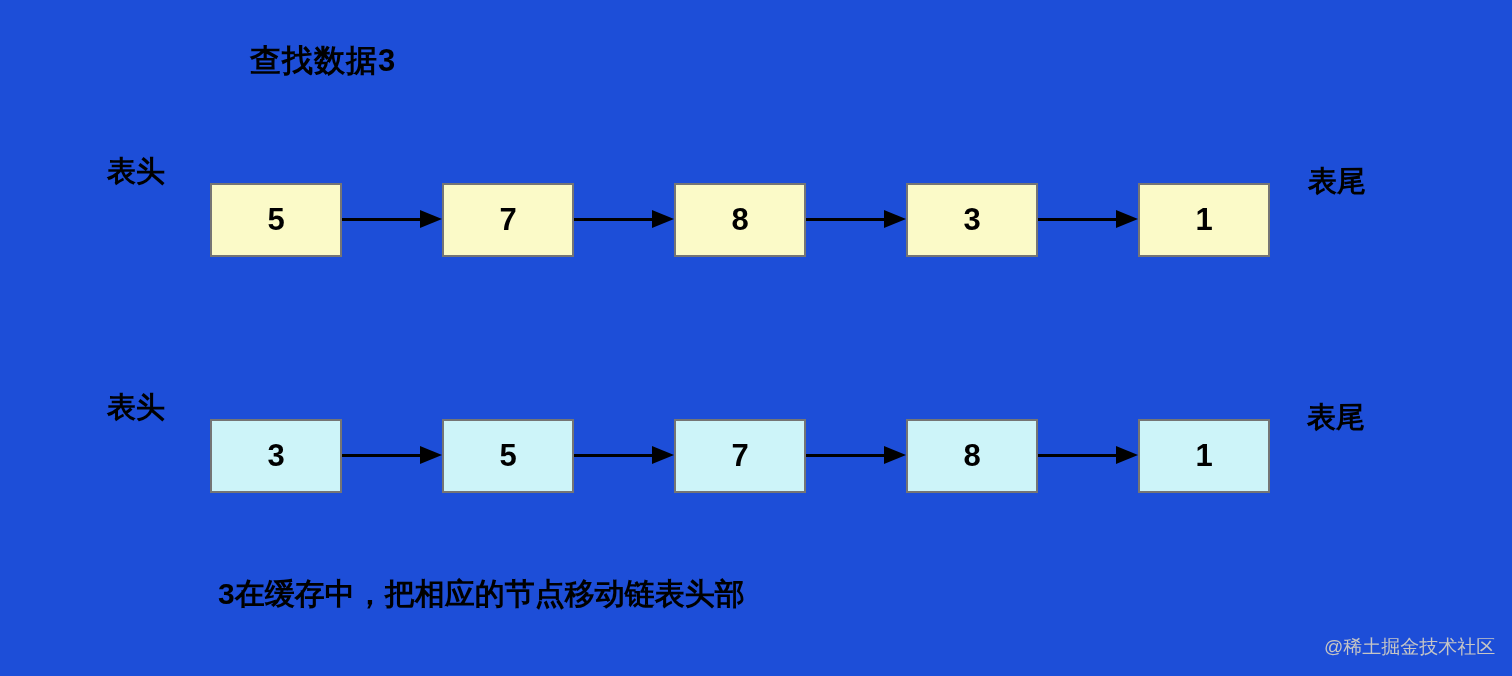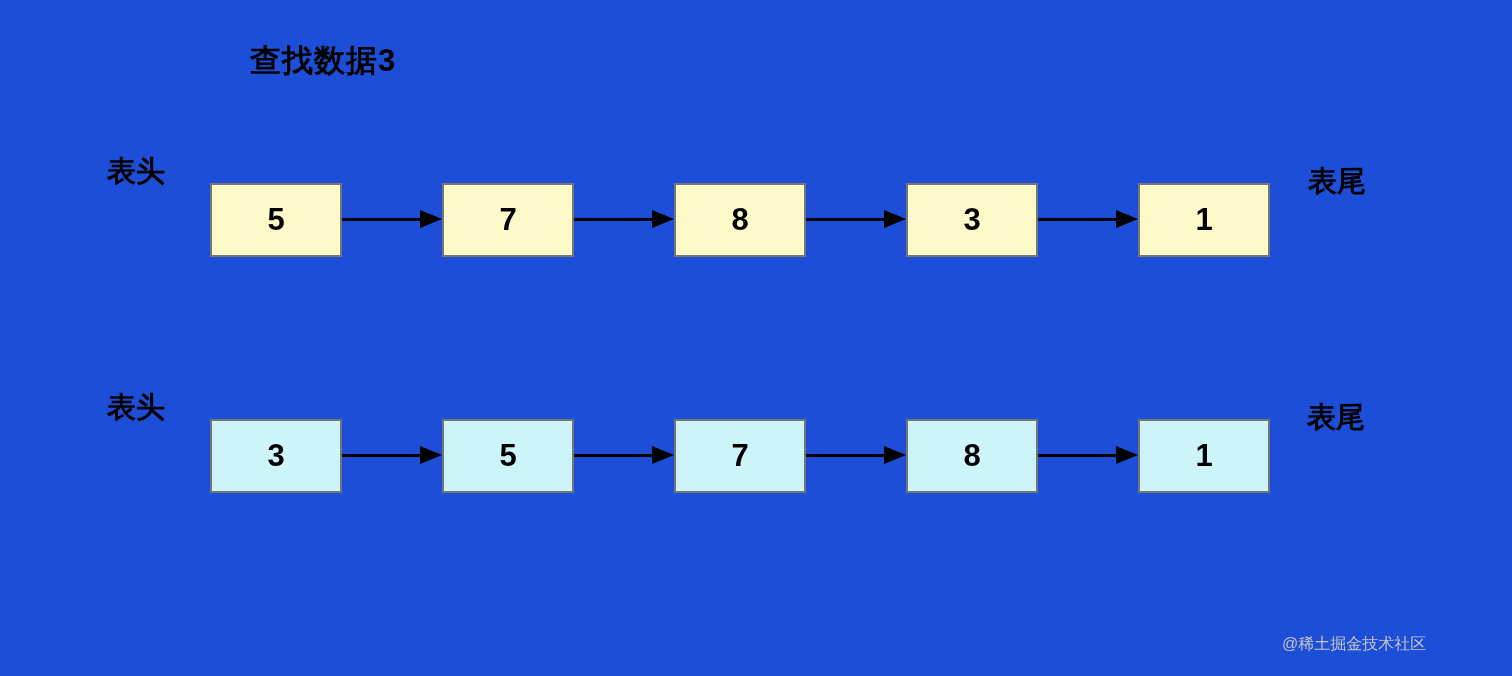--- a/index.html
+++ b/index.html
@@ -90,23 +90,23 @@
     position: absolute;
     left: 218px;
     top: 574px;
     font-size: 30px;
     font-weight: bold;
     color: #000000;
     white-space: nowrap;
   }
   .watermark {
     position: absolute;
-    left: 1282px;
+    left: 1324px;
     top: 634px;
-    font-size: 16px;
+    font-size: 19px;
     color: #c5c5c5;
     white-space: nowrap;
   }
 </style>
 </head>
 <body>
 
 <div class="canvas">
 
   <div class="title">查找数据3</div>
@@ -132,16 +132,17 @@
     <div class="node" style="background: rgb(205, 244, 249);">5</div>
     <div class="arrow"></div>
     <div class="node" style="background: rgb(205, 244, 249);">7</div>
     <div class="arrow"></div>
     <div class="node" style="background: rgb(205, 244, 249);">8</div>
     <div class="arrow"></div>
     <div class="node" style="background: rgb(205, 244, 249);">1</div>
   </div>
   <div class="side-label tail-bottom">表尾</div>
 
+  <div class="caption">3在缓存中，把相应的节点移动链表头部</div>
 
   <div class="watermark">@稀土掘金技术社区</div>
 
 </div>
 
 </body></html>

